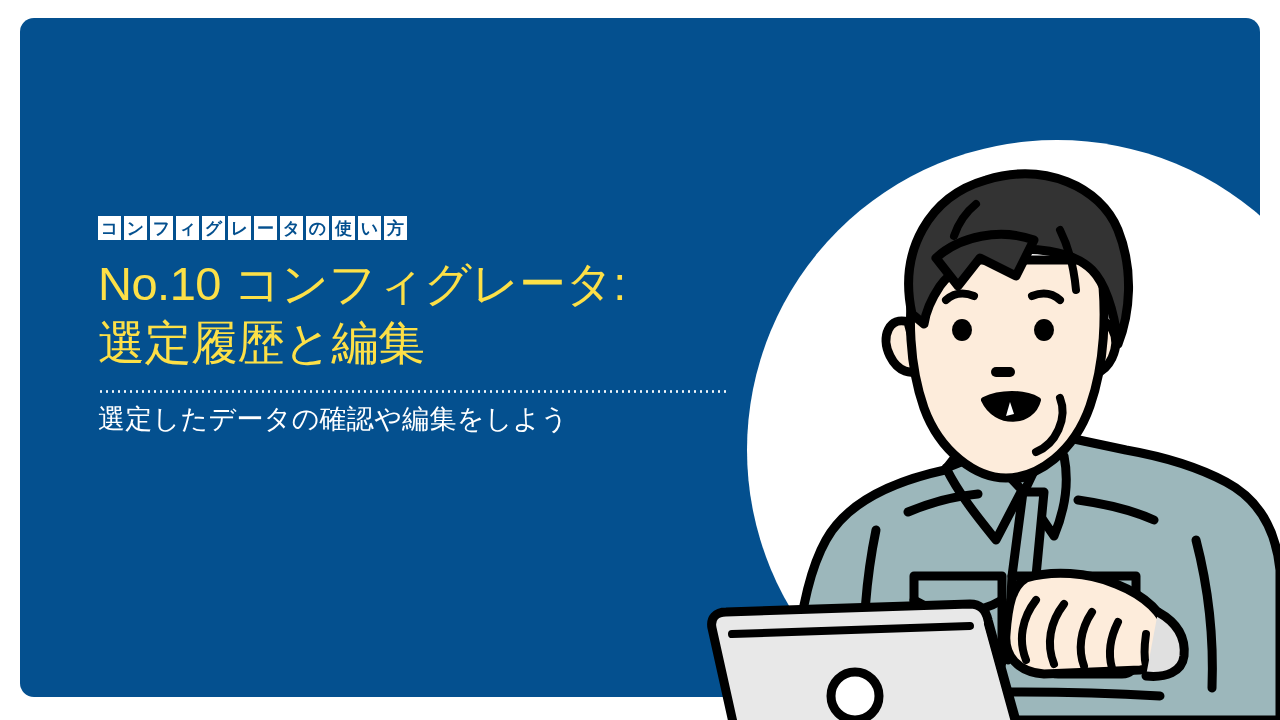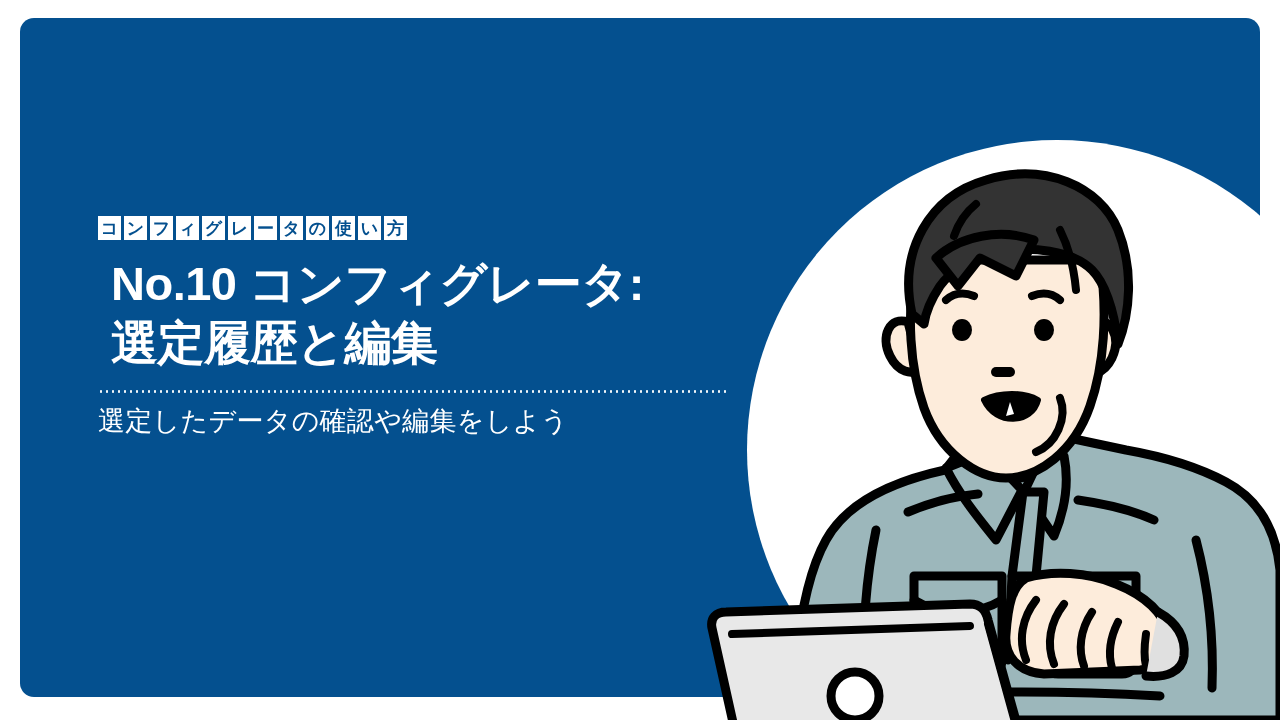--- a/index.html
+++ b/index.html
@@ -68,26 +68,26 @@
     font-size: 17px;
     font-weight: 700;
     line-height: 1;
     width: 23px;
     height: 24px;
     letter-spacing: 0;
   }
 
   
   #title {
-    color: #ffffff;
+    color: #fde047;
     font-size: 47px;
-    font-weight: 700;
+    font-weight: 400;
     line-height: 1.26;
     letter-spacing: -0.5px;
-    margin: 13px;
+    margin: 0;
     white-space: pre-line;
   }
 
   
   #divider {
     margin-top: 18px;
     margin-bottom: 11px;
     width: 632px;
     height: 3px;
     background-image: radial-gradient(circle, #ffffff 0 1.1px, rgba(255,255,255,0) 1.2px);
@@ -98,20 +98,21 @@
   }
 
   
   #subtitle {
     color: #ffffff;
     font-size: 27px;
     font-weight: 400;
     line-height: 1.3;
     margin: 0;
     letter-spacing: 0.3px;
+    font-family: Liberation Mono, monospace;
   }
 
   
   #illustration {
     position: absolute;
     left: 640px;
     top: 100px;
     width: 640px;
     height: 620px;
     pointer-events: none;

